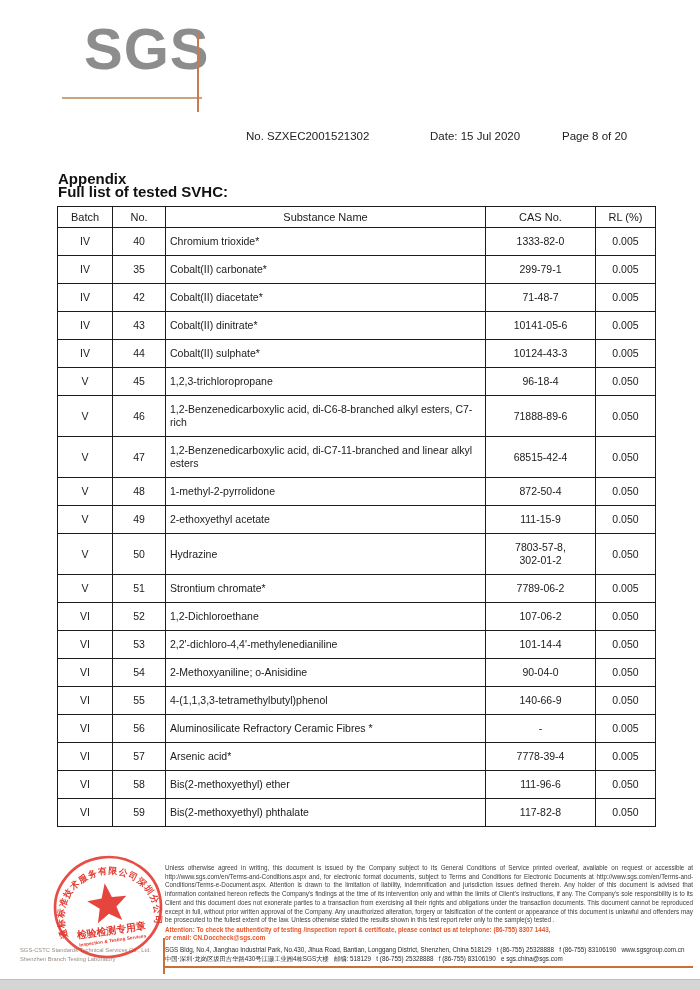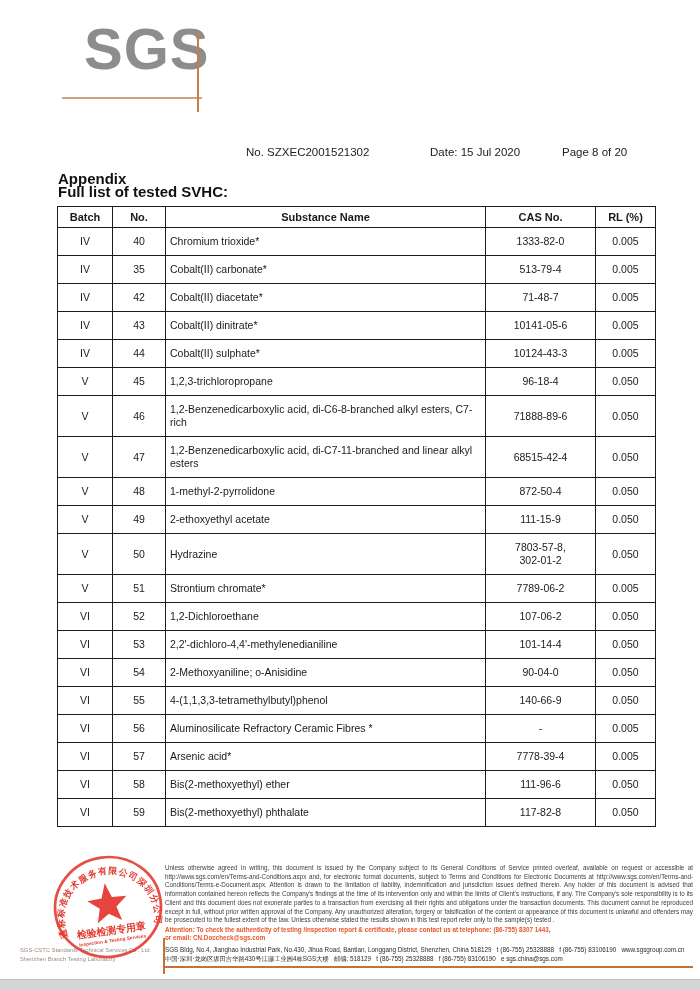--- a/index.html
+++ b/index.html
@@ -9,32 +9,32 @@
   }
   
   .logo-text{
     position:absolute;left:84px;top:20px;font-size:58px;font-weight:800;
     color:#8d8d8d;letter-spacing:1px;line-height:1;font-family:"Liberation Sans",sans-serif;
   }
   .logo-underline{position:absolute;left:62px;top:97px;width:140px;height:2px;background:#c9a47c;}
   .logo-vline{position:absolute;left:197px;top:33px;width:2px;height:79px;background:#cc7a4a;}
   
   .report-title{position:absolute;left:60px;top:122px;font-size:15px;font-weight:bold;line-height:26px;}
-  .hdr-meta{position:absolute;top:146px;font-size:11.5px;color:#222;}
+  .hdr-meta{position:absolute;top:130px;font-size:11.5px;color:#222;}
   .hdr-no{left:246px;}
   .hdr-date{left:424px;padding-left:6px;}
   .hdr-page{left:562px;}
   
   .appendix-block{position:absolute;left:58px;top:172px;font-size:15px;font-weight:bold;line-height:13px;color:#111;}
   
   table.svhc{
     position:absolute;left:57px;top:206px;width:598px;border-collapse:collapse;table-layout:fixed;
   }
   table.svhc th,table.svhc td{border:1.5px solid #1c1c1c;}
-  table.svhc th{font-size:11px;font-weight:bold;padding:4px 2px;text-align:center;}
+  table.svhc th{font-size:11px;font-weight:normal;padding:4px 2px;text-align:center;}
   table.svhc td{font-size:10.5px;padding:7px 4px;vertical-align:middle;line-height:13px;}
   td.c{text-align:center;}
   td.sub{text-align:left;padding-left:5px;}
   td.cas{white-space:pre-line;}
   
   .footer-block{position:absolute;left:165px;top:864px;width:528px;}
   .disclaimer{
     font-size:6.3px;line-height:8.7px;color:#3c3c3c;text-align:justify;margin:0;
   }
   .attention{
@@ -92,21 +92,21 @@
       <td class="c">IV</td>
       <td class="c">40</td>
       <td class="sub">Chromium trioxide*</td>
       <td class="c cas">1333-82-0</td>
       <td class="c">0.005</td>
     </tr>
         <tr>
       <td class="c">IV</td>
       <td class="c">35</td>
       <td class="sub">Cobalt(II) carbonate*</td>
-      <td class="c cas">513-79-4</td>
+      <td class="c cas">299-79-1</td>
       <td class="c">0.005</td>
     </tr>
         <tr>
       <td class="c">IV</td>
       <td class="c">42</td>
       <td class="sub">Cobalt(II) diacetate*</td>
       <td class="c cas">71-48-7</td>
       <td class="c">0.005</td>
     </tr>
         <tr>

